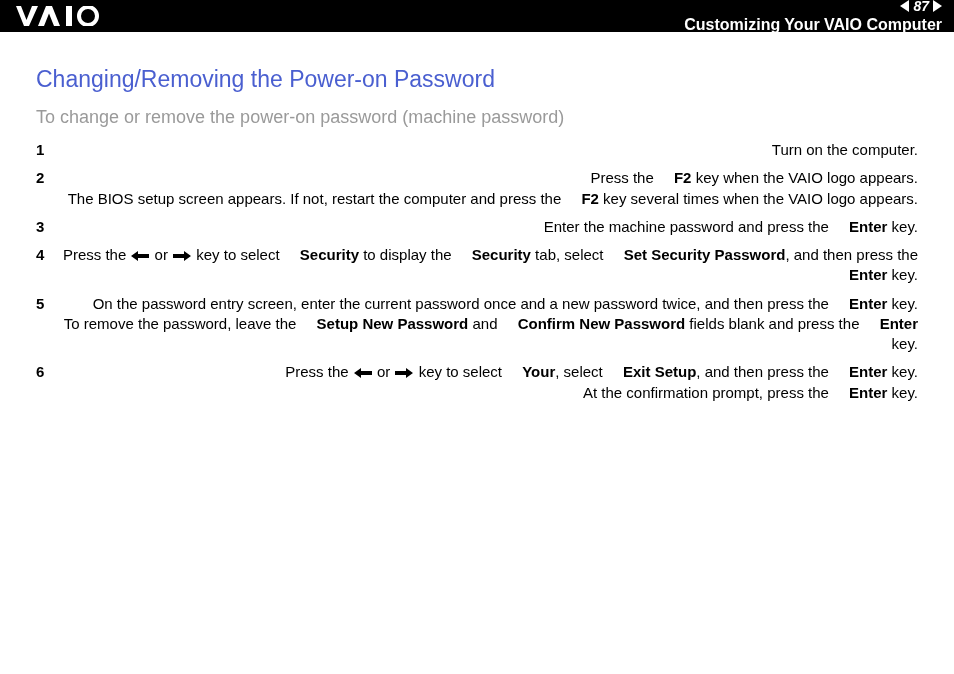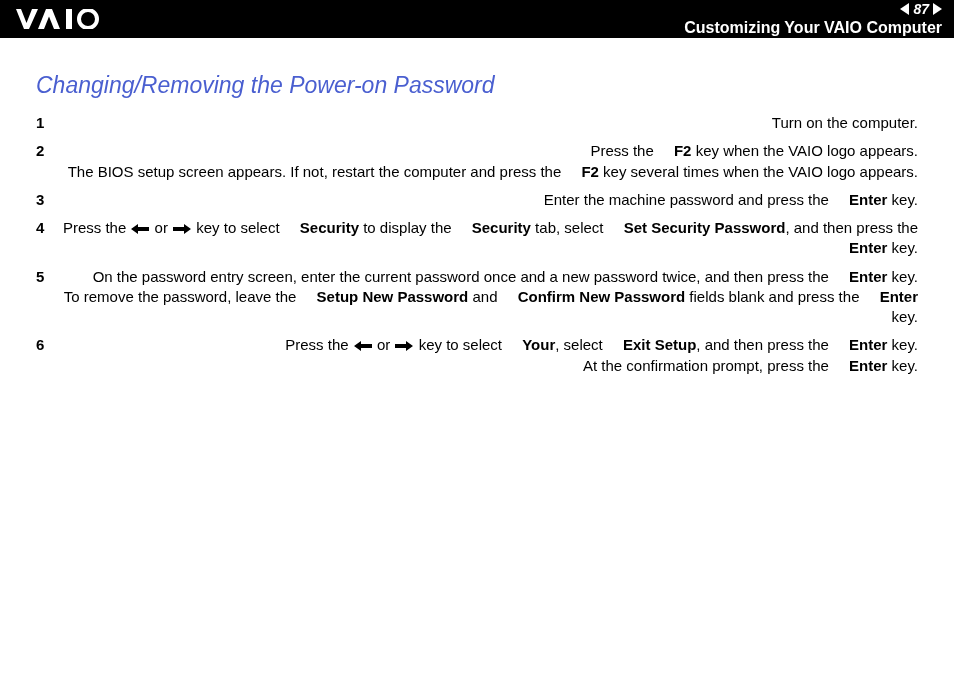--- a/index.html
+++ b/index.html
@@ -7,21 +7,21 @@
     padding: 0;
     font-family: Arial, Helvetica, sans-serif;
     width: 954px;
     height: 674px;
     background: #fff;
     overflow: hidden;
   }
   .header {
     background: #000;
     color: #fff;
-    height: 38px;
+    height: 32px;
     display: flex;
     align-items: center;
     justify-content: space-between;
     padding: 0 12px 0 16px;
   }
   .logo {
     display: flex;
     align-items: center;
     gap: 0;
   }
@@ -54,21 +54,20 @@
   .header-right-top { display:flex; align-items:center; gap:4px; }
   .header-right-wrap { display:flex; flex-direction:column; align-items:flex-end; line-height:1.2; }
   .content {
     padding: 34px 36px 0 36px;
   }
   .title {
     color: #4a5fd0;
     font-size: 23px;
     font-weight: normal;
     margin: 0 0 14px 0;
-    font-style: italic;
   }
   .subtitle {
     color: #9a9a9a;
     font-size: 18px;
     margin: 0 0 12px 0;
     font-weight: normal;
   }
   .steps {
     list-style: none;
     padding: 0;
@@ -115,20 +114,21 @@
       <span class="nav-arrow left"></span>
       <span class="page-num">87</span>
       <span class="nav-arrow right"></span>
     </div>
     <div class="section-title">Customizing Your VAIO Computer</div>
   </div>
 </div>
 
 <div class="content">
   <h1 class="title">Changing/Removing the Power-on Password</h1>
+  <h2 class="subtitle">To change or remove the power-on password (machine password)</h2>
   <ol class="steps">
       <li>
         <span class="step-num">1</span>
         <span class="step-text">Turn on the computer.</span>
       </li>
       <li>
         <span class="step-num">2</span>
         <span class="step-text">Press the <b>F2</b> key when the VAIO logo appears.<br>The BIOS setup screen appears. If not, restart the computer and press the <b>F2</b> key several times when the VAIO logo appears.</span>
       </li>
       <li>

